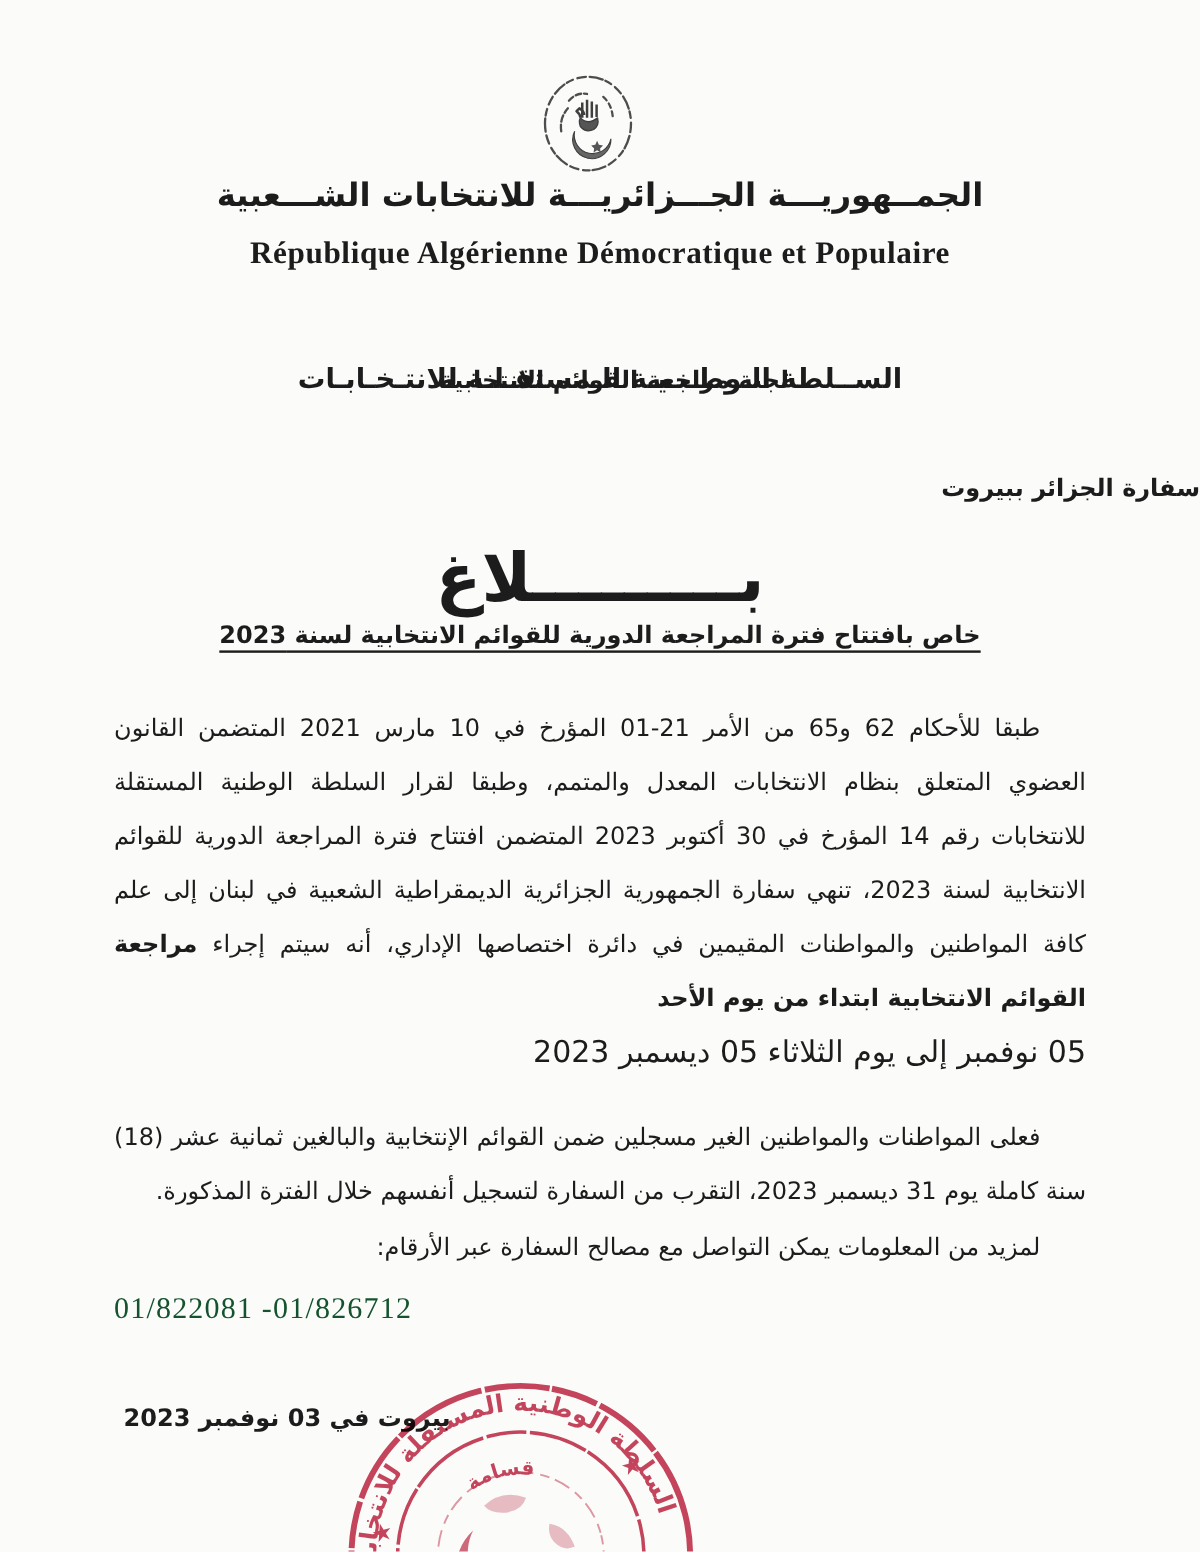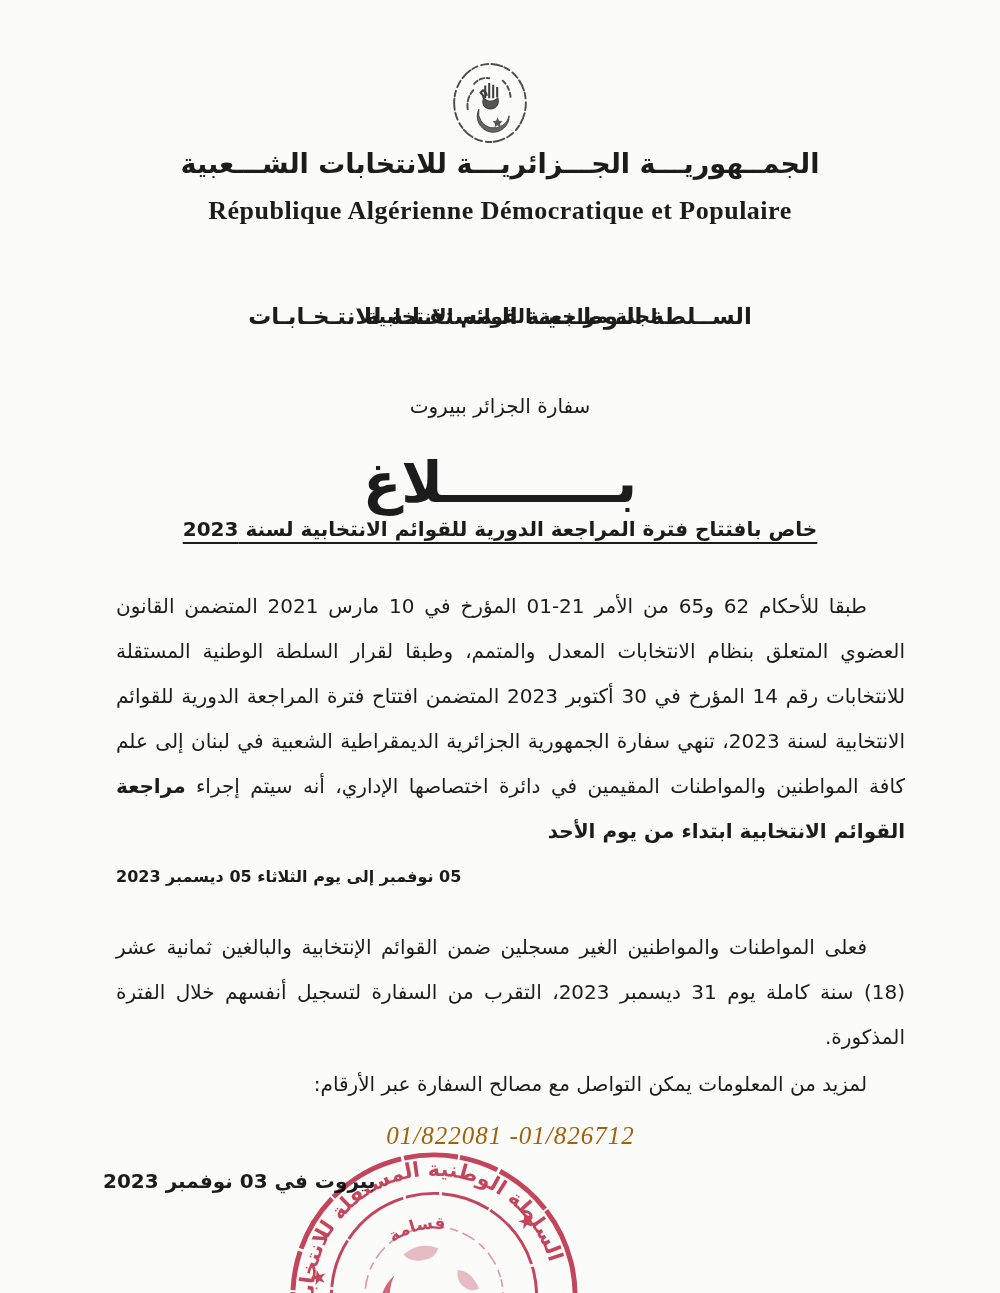--- a/index.html
+++ b/index.html
@@ -10,35 +10,35 @@
   .page{position:absolute;inset:0;}
   .centered{left:0;right:0;text-align:center;position:absolute;}
 
   
   .emblem{position:absolute;left:450px;top:60px;width:80px;height:86px;}
   .title-ar{top:148px;font-size:27px;font-weight:bold;letter-spacing:0px;}
   .title-fr{top:196px;font-size:26px;font-weight:bold;font-family:"Liberation Serif",serif;letter-spacing:.5px;}
   .authority{top:255px;font-size:23px;font-weight:bold;margin-top:48px;}
   .committee{top:304px;font-size:20px;font-weight:bold;padding-left:24px;}
   .district{top:350px;font-size:20px;font-weight:bold;}
-  .embassy{top:394px;font-size:20px;font-weight:normal;}
+  .embassy{top:394px;font-size:20px;font-weight:bold;text-align:right;}
 
   
   .notice-title{top:450px;font-size:56px;font-weight:bold;}
   .notice-subject{top:517px;font-size:20px;font-weight:bold;text-decoration:underline;text-underline-offset:6px;}
 
   
-  .content{position:absolute;left:95px;right:95px;top:584px;margin-left:21px;}
+  .content{position:absolute;left:95px;right:95px;top:584px;}
   .para{direction:rtl;text-align:justify;font-size:20px;line-height:45px;margin:0;text-indent:38px;}
   .para b{font-weight:bold;}
-  .period-line{direction:rtl;text-align:left;font-weight:bold;font-size:16px;line-height:45px;}
+  .period-line{direction:rtl;text-align:right;font-weight:normal;font-size:25px;line-height:45px;}
   .para2{margin-top:26px;}
   .contact-line{margin-top:2px;text-align:right;}
-  .phones{text-align:center;direction:ltr;font-size:25px;line-height:46px;margin-top:6px;
-          font-family:"Liberation Serif",serif;letter-spacing:1px;color:#a16207;font-style:italic;}
+  .phones{text-align:left;direction:ltr;font-size:25px;line-height:46px;margin-top:6px;
+          font-family:"Liberation Serif",serif;letter-spacing:1px;color:#14532d;}
   .email-line{direction:rtl;text-align:center;font-size:20px;line-height:45px;margin-top:4px;}
   .email-line .addr{font-size:22px;font-family:"Liberation Serif",serif;letter-spacing:.5px;}
 
   
   .place-date{position:absolute;left:103px;top:1169px;direction:rtl;font-size:20px;font-weight:bold;}
   .stamp{position:absolute;left:286px;top:1148px;width:296px;height:296px;
          transform:rotate(-14deg);opacity:.93;mix-blend-mode:multiply;}
 </style>
 </head>
 <body>

